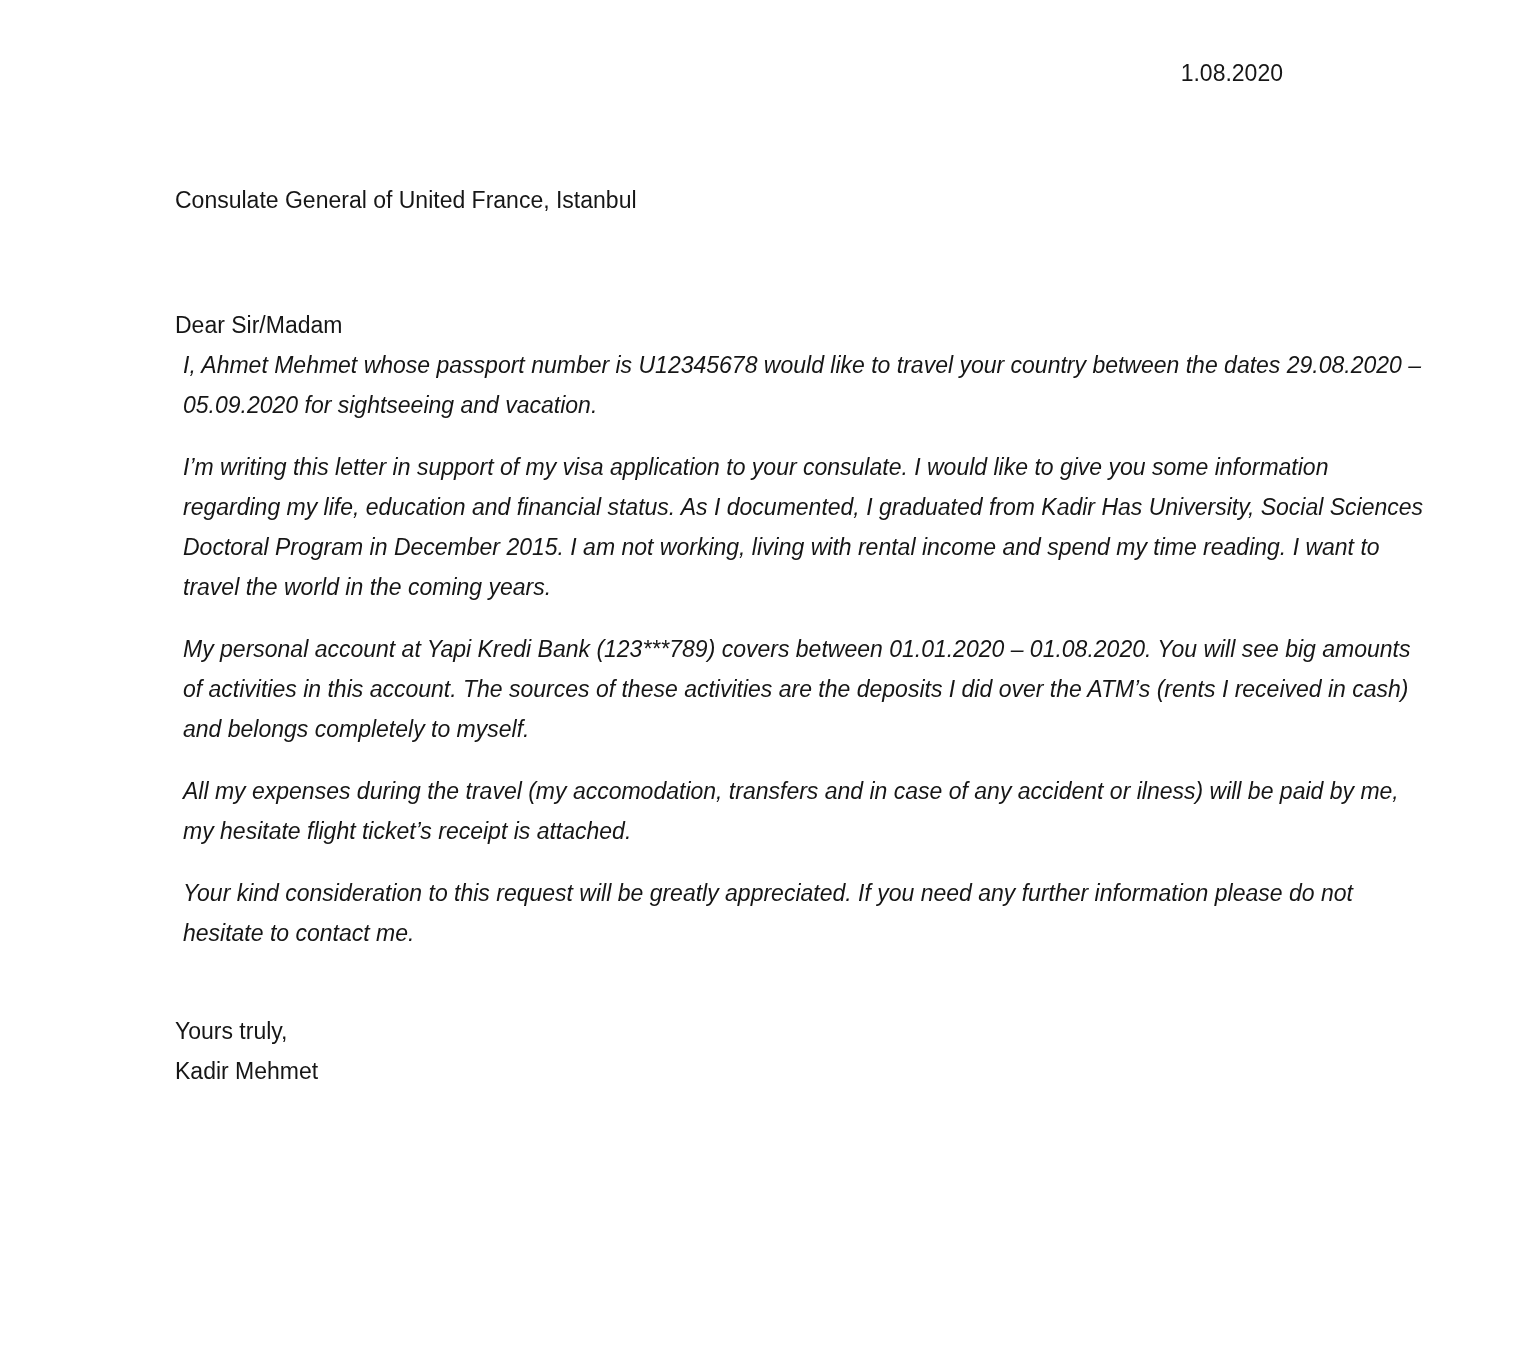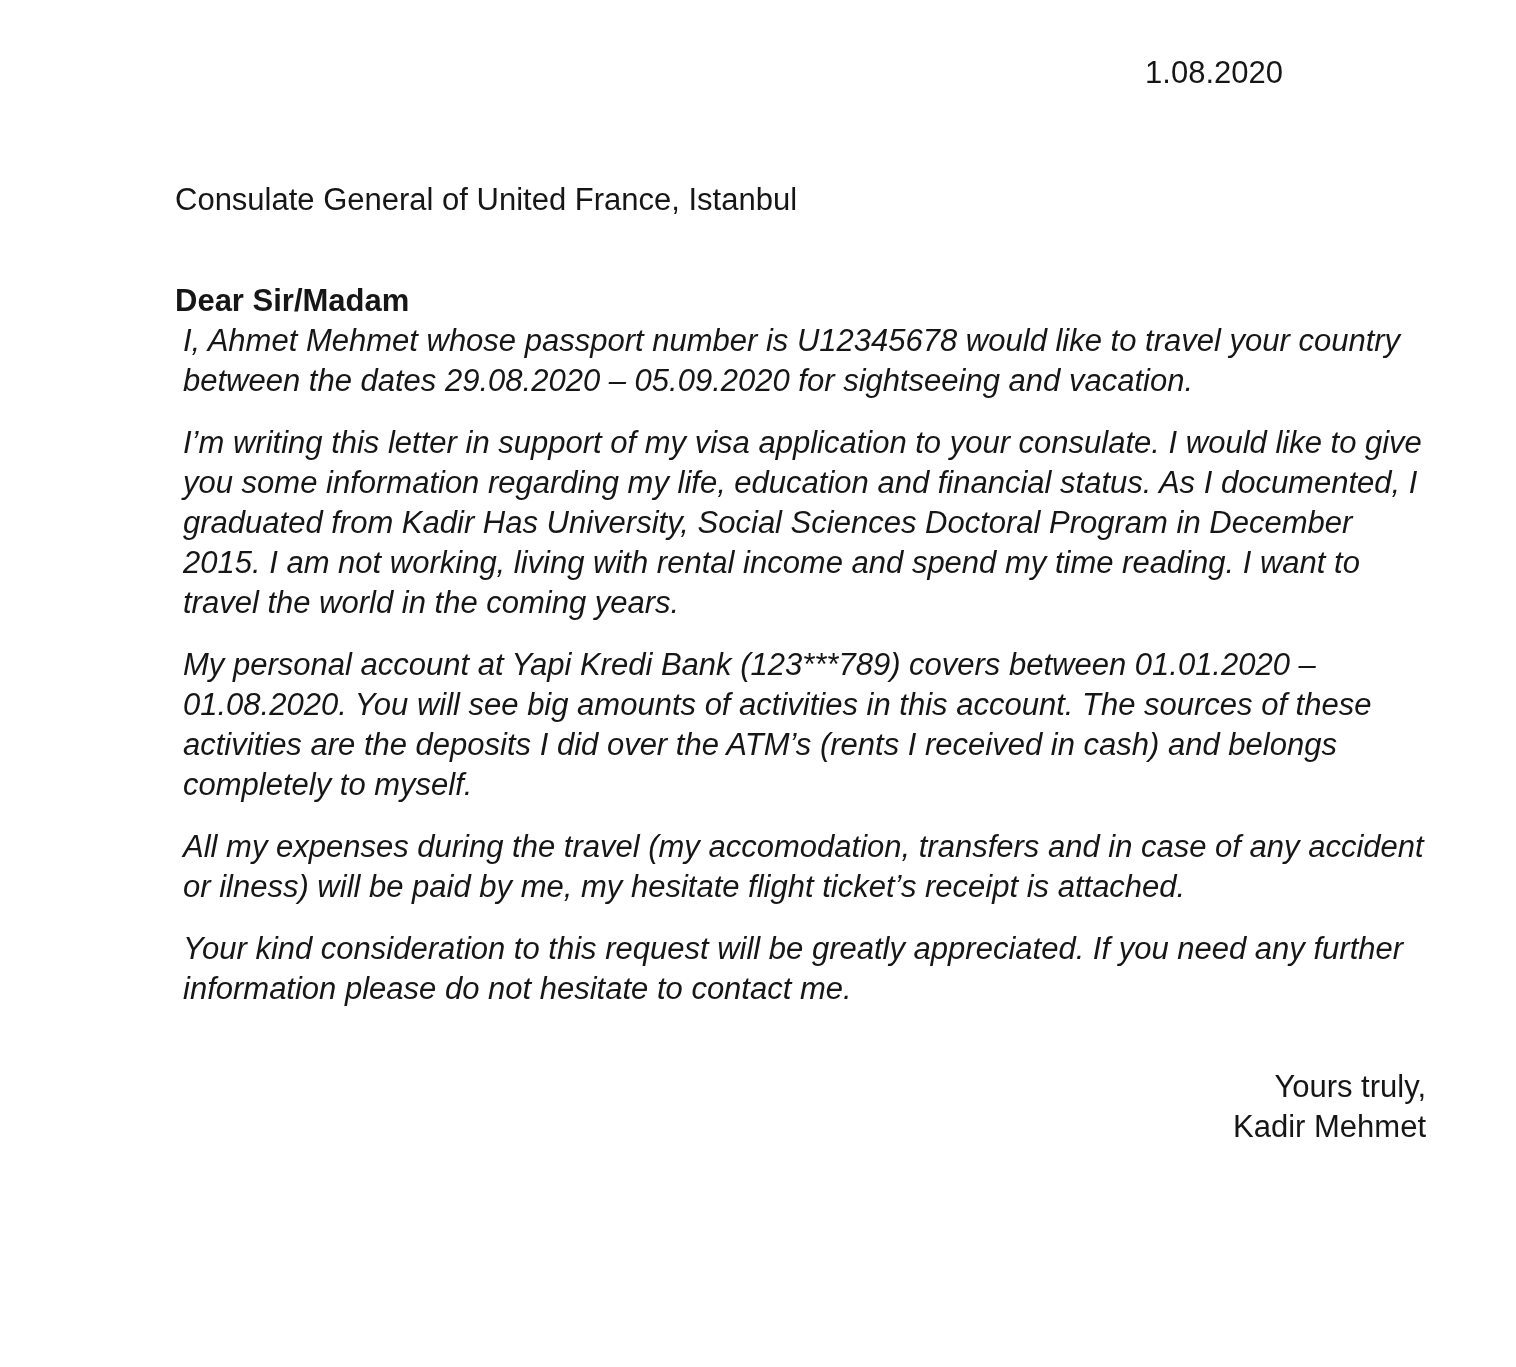--- a/index.html
+++ b/index.html
@@ -7,56 +7,54 @@
     padding: 0;
     background: #ffffff;
   }
   .page {
     position: relative;
     width: 1516px;
     height: 1219px;
     background: #ffffff;
     color: #161616;
     font-family: "Liberation Sans", "DejaVu Sans", sans-serif;
-    font-size: 31px;
+    font-size: 23px;
     line-height: 40px;
     box-sizing: border-box;
     overflow: hidden;
   }
   .content {
     position: absolute;
     left: 175px;
     right: 90px;
     top: 0;
   }
   .date-line {
     margin-top: 53px;
     text-align: right;
     padding-right: 143px; 
   }
   .recipient-line {
     margin-top: 87px;   
   }
   .salutation-line {
-    margin-top: 61px;   
-    font-weight: bold;
+    margin-top: 85px;   
   }
   p.body-para {
     margin: 0 0 22px 8px;
     font-style: italic;
   }
   .first-para {
     margin-top: 26px;
   }
   .closing-block {
     margin-top: 58px;
   }
   .closing-block div {
     margin: 0;
-    text-align: right;
   }
 </style>
 </head>
 <body>
 
 <div class="page">
   <div class="content">
 
     <div class="date-line">1.08.2020</div>
 

